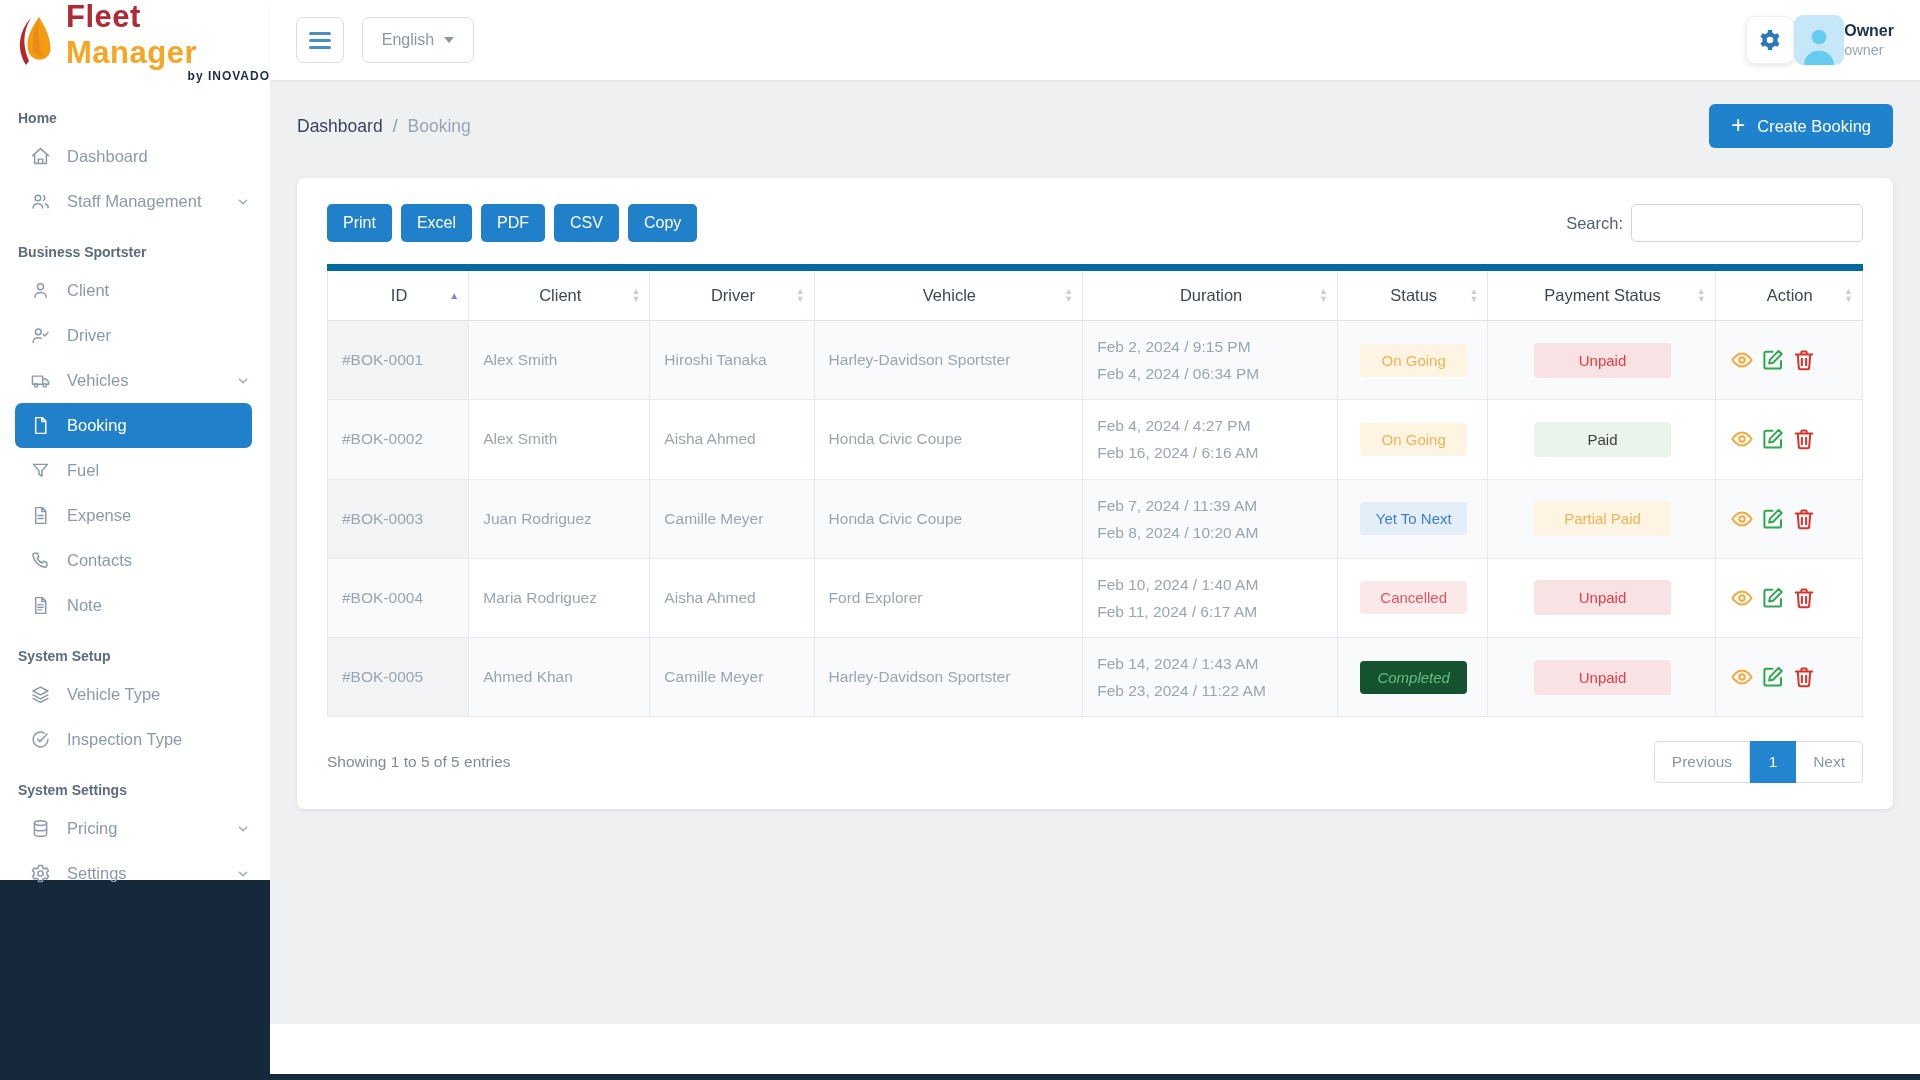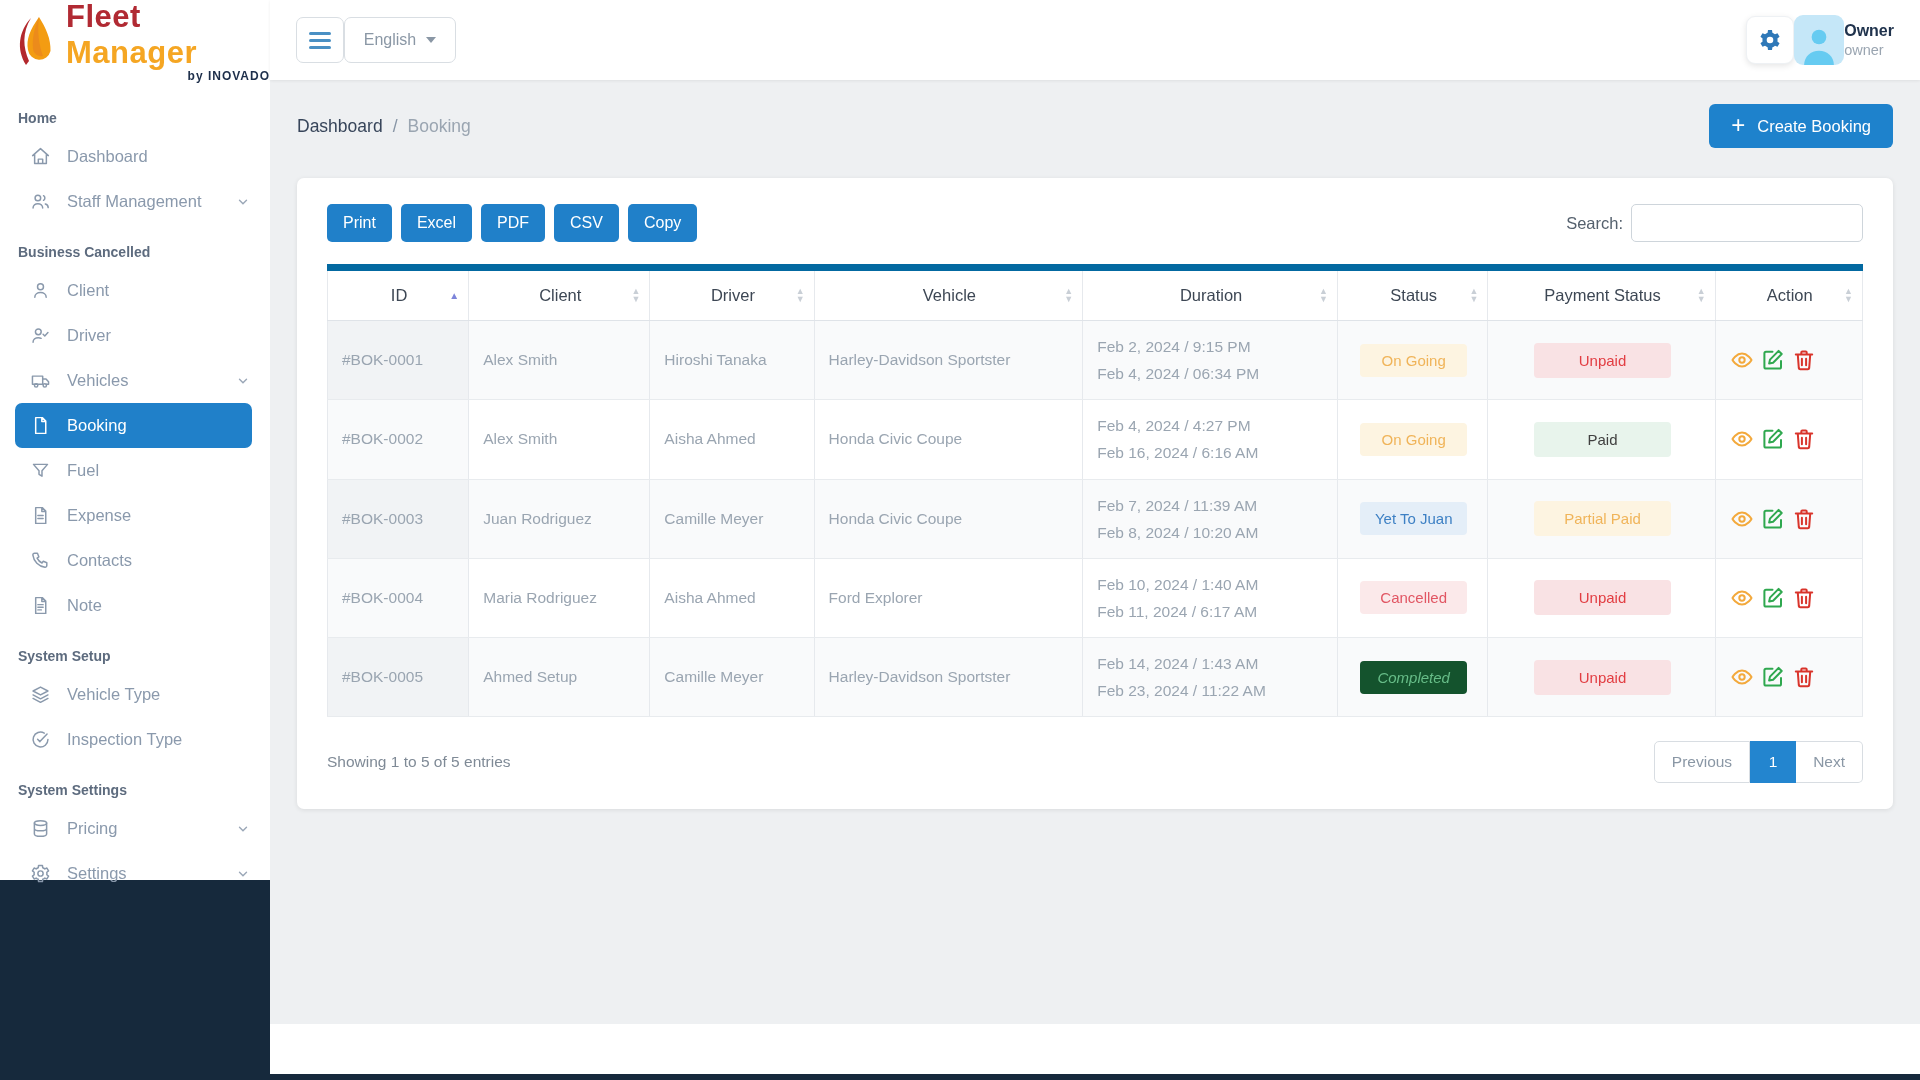--- a/index.html
+++ b/index.html
@@ -22,21 +22,21 @@
   .nav-item .nav-ic { width:21px; height:21px; margin-right:16px; flex:0 0 21px; display:flex; align-items:center; }
   .nav-item .chev { margin-left:auto; color:#9aa7b7; display:flex; }
   .nav-item.active { background:#2080c9; color:#ffffff; margin:0 18px 0 15px; padding-left:15px; border-radius:7px; }
   svg.ic { width:100%; height:100%; fill:none; stroke:currentColor; stroke-width:1.7; stroke-linecap:round; stroke-linejoin:round; }
 
   
   .main { flex:1; display:flex; flex-direction:column; height:1074px; }
   .topbar { height:80px; background:#ffffff; display:flex; align-items:center; padding:0 26px; box-shadow:0 1px 3px rgba(0,0,0,.07); position:relative; z-index:2; }
   .hamburger-btn { width:48px; height:46px; border:1px solid #d9dee3; border-radius:7px; background:#fff; display:flex; flex-direction:column; justify-content:center; align-items:center; gap:4px; cursor:pointer; }
   .hamburger-btn span { display:block; width:22px; height:3px; border-radius:2px; background:#4a90c4; }
-  .lang-select { height:46px; min-width:112px; border:1px solid #d9dee3; border-radius:7px; background:#fff; display:flex; align-items:center; justify-content:center; gap:10px; padding:0 14px; color:#8a97a5; font-size:16px; cursor:pointer; }
+  .lang-select { margin-left:18px; height:46px; min-width:112px; border:1px solid #d9dee3; border-radius:7px; background:#fff; display:flex; align-items:center; justify-content:center; gap:10px; padding:0 14px; color:#8a97a5; font-size:16px; cursor:pointer; }
   .caret-down { width:0; height:0; border-left:5px solid transparent; border-right:5px solid transparent; border-top:6px solid #8a97a5; }
   .topbar-right { margin-left:auto; display:flex; align-items:center; }
   .gear-btn { width:48px; height:48px; background:#fff; border:1px solid #eef1f4; border-radius:9px; box-shadow:0 2px 6px rgba(0,0,0,.10); display:flex; align-items:center; justify-content:center; cursor:pointer; }
   .gear-btn svg { width:24px; height:24px; fill:#2e78b8; stroke:none; }
   .avatar { width:50px; height:50px; border-radius:9px; background:#c5e7f8; overflow:hidden; display:flex; align-items:flex-end; justify-content:center; cursor:pointer; }
   .avatar svg { width:42px; height:42px; fill:#66cbf1; }
   .user-meta { line-height:1.25; }
   .user-name { font-size:16px; font-weight:bold; color:#20334d; }
   .user-role { font-size:14.5px; color:#9aa5b1; }
 
@@ -134,21 +134,21 @@
             </svg>
           </span>
         <span>Staff Management</span>
         <span class="chev">
             <svg width="14" height="14" viewBox="0 0 24 24" fill="none" stroke="currentColor" stroke-width="2.4" stroke-linecap="round">
               <path d="M6 9l6 6 6-6"></path>
             </svg>
           </span>
       </div>
 
-      <div class="nav-section">Business Cancelled</div>
+      <div class="nav-section">Business Sportster</div>
 
       <div class="nav-item">
         <span class="nav-ic">
             <svg class="ic" viewBox="0 0 24 24">
               <circle cx="12" cy="7.8" r="3.4"></circle>
               <path d="M5.5 19.8c0-3.4 2.9-5.4 6.5-5.4s6.5 2 6.5 5.4"></path>
             </svg>
           </span>
         <span>Client</span>
       </div>
@@ -461,21 +461,21 @@
               <tr class="odd" style="">
               <td class="sorted">#BOK-0003</td>
               <td>Juan Rodriguez</td>
               <td>Camille Meyer</td>
               <td>Honda Civic Coupe</td>
               <td>
                 <span class="dur-line">Feb 7, 2024 / 11:39 AM</span>
                 <span class="dur-line">Feb 8, 2024 / 10:20 AM</span>
               </td>
               <td>
-                  <span class="badge" data-variant="yet-to-start">Yet To Juan</span>
+                  <span class="badge" data-variant="yet-to-start">Yet To Next</span>
                 </td>
               <td class="pay-cell">
                   <span class="badge" data-variant="partial">Partial Paid</span>
                 </td>
               <td>
                 <div class="actions">
                   <span class="act-btn act-view">
                       <svg viewBox="0 0 24 24">
                         <path d="M2.5 12S6.2 5.6 12 5.6 21.5 12 21.5 12 17.8 18.4 12 18.4 2.5 12 2.5 12z"></path>
                         <circle cx="12" cy="12" r="2.7"></circle>
@@ -527,21 +527,21 @@
                   <span class="act-btn act-del">
                       <svg viewBox="0 0 24 24">
                         <path d="M3.8 6.5h16.4M9.3 6.3V4.6a1 1 0 0 1 1-1h3.4a1 1 0 0 1 1 1v1.7M5.8 6.8l1 13.2a1.4 1.4 0 0 0 1.4 1.2h7.6a1.4 1.4 0 0 0 1.4-1.2l1-13.2M9.9 10.7v6.5M14.1 10.7v6.5"></path>
                       </svg>
                     </span>
                 </div>
               </td>
             </tr>
               <tr class="odd" style="">
               <td class="sorted">#BOK-0005</td>
-              <td>Ahmed Setup</td>
+              <td>Ahmed Khan</td>
               <td>Camille Meyer</td>
               <td>Harley-Davidson Sportster</td>
               <td>
                 <span class="dur-line">Feb 14, 2024 / 1:43 AM</span>
                 <span class="dur-line">Feb 23, 2024 / 11:22 AM</span>
               </td>
               <td>
                   <span class="badge" data-variant="completed">Completed</span>
                 </td>
               <td class="pay-cell">

